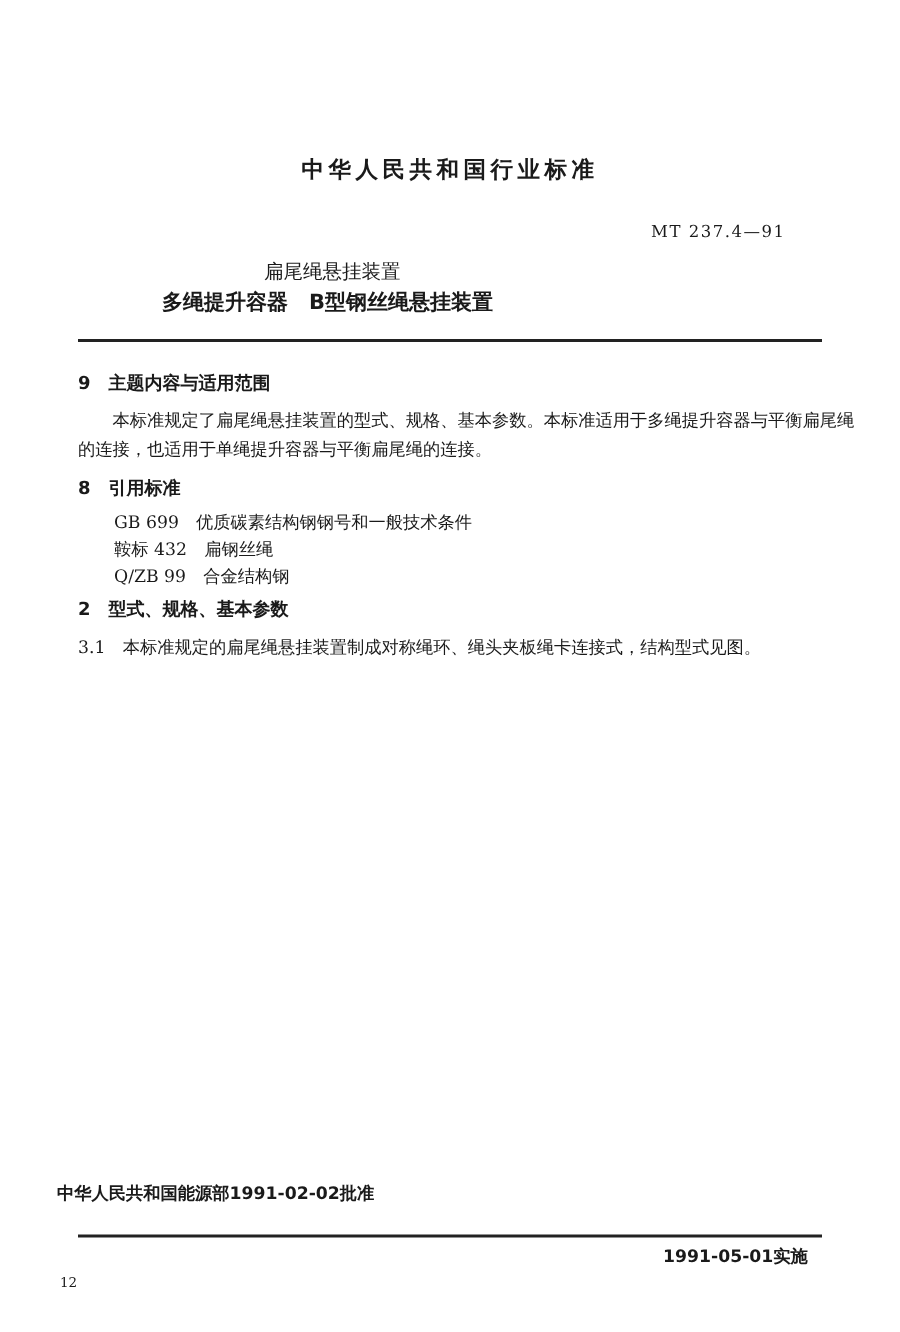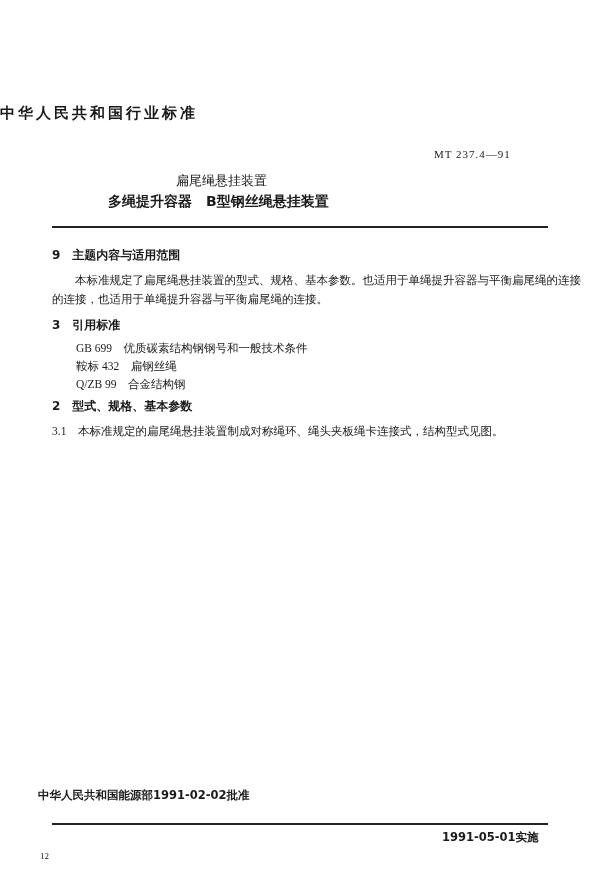--- a/index.html
+++ b/index.html
@@ -1,23 +1,23 @@
 <!DOCTYPE html>
 <html><head>
   <meta charset="utf-8">
   <style>
     html, body { margin: 0; padding: 0; background: #ffffff; }
     body {
       width: 600px; height: 888px; position: relative; overflow: hidden;
       font-family: "DejaVu Serif", "Liberation Serif", serif;
       color: #1a1a1a;
     }
-    .abs { position: absolute; white-space: nowrap; font-family: Liberation Serif, serif; }
+    .abs { position: absolute; white-space: nowrap; }
     .sans { font-family: "DejaVu Sans", "Liberation Sans", sans-serif; }
-    .header-org { left: 0; width: 600px; top: 104px; font-size: 15px; font-weight: bold; letter-spacing: 3px; }
+    .header-org { left: 0; width: 600px; top: 104px; text-align: center; font-size: 15px; font-weight: bold; letter-spacing: 3px; }
     .title1 { left: 108px; top: 145px; font-size: 14px; font-weight: bold; margin-top: 48px; }
     .title2 { left: 176px; top: 172px; font-size: 13px; font-weight: normal; }
     .std-no { left: 434px; top: 148px; font-size: 11px; letter-spacing: 1px; }
     .rule { position: absolute; height: 1.5px; background: #222; }
     .h { font-size: 12px; font-weight: bold; }
     .p { font-size: 11.5px; }
     .footer-left { left: 38px; top: 788px; font-size: 11.5px; font-weight: bold; }
     .footer-right { left: 442px; top: 830px; font-size: 11.5px; font-weight: bold; }
     .page-no { left: 40px; top: 851px; font-size: 9px; }
   </style>
@@ -26,24 +26,24 @@
 
 <div>
   <div class="abs header-org sans">中华人民共和国行业标准</div>
   <div class="abs title1 sans">多绳提升容器　B型钢丝绳悬挂装置</div>
   <div class="abs title2 sans">扁尾绳悬挂装置</div>
   <div class="abs std-no">MT 237.4—91</div>
 
   <div class="rule" style="left:52px; top:226px; width:496px;"></div>
 
   <div class="abs h sans" style="left:52px; top:247px;">9　主题内容与适用范围</div>
-  <div class="abs p" style="left:52px; top:273px;">　　本标准规定了扁尾绳悬挂装置的型式、规格、基本参数。也适用于单绳提升容器与平衡扁尾绳的连接</div>
+  <div class="abs p" style="left:52px; top:273px;">　　本标准规定了扁尾绳悬挂装置的型式、规格、基本参数。本标准适用于多绳提升容器与平衡扁尾绳</div>
   <div class="abs p" style="left:52px; top:292px;">的连接，也适用于单绳提升容器与平衡扁尾绳的连接。</div>
 
-  <div class="abs h sans" style="left:52px; top:317px;">3　引用标准</div>
+  <div class="abs h sans" style="left:52px; top:317px;">8　引用标准</div>
   <div class="abs p" style="left:76px; top:341px;">GB 699　优质碳素结构钢钢号和一般技术条件</div>
   <div class="abs p" style="left:76px; top:359px;">鞍标 432　扁钢丝绳</div>
   <div class="abs p" style="left:76px; top:377px;">Q/ZB 99　合金结构钢</div>
 
   <div class="abs h sans" style="left:52px; top:398px;">2　型式、规格、基本参数</div>
   <div class="abs p" style="left:52px; top:424px;">3.1　本标准规定的扁尾绳悬挂装置制成对称绳环、绳头夹板绳卡连接式，结构型式见图。</div>
 
   <div class="rule" style="left:52px; top:823px; width:496px;"></div>
   <div class="abs footer-left sans">中华人民共和国能源部1991-02-02批准</div>
   <div class="abs footer-right sans">1991-05-01实施</div>

